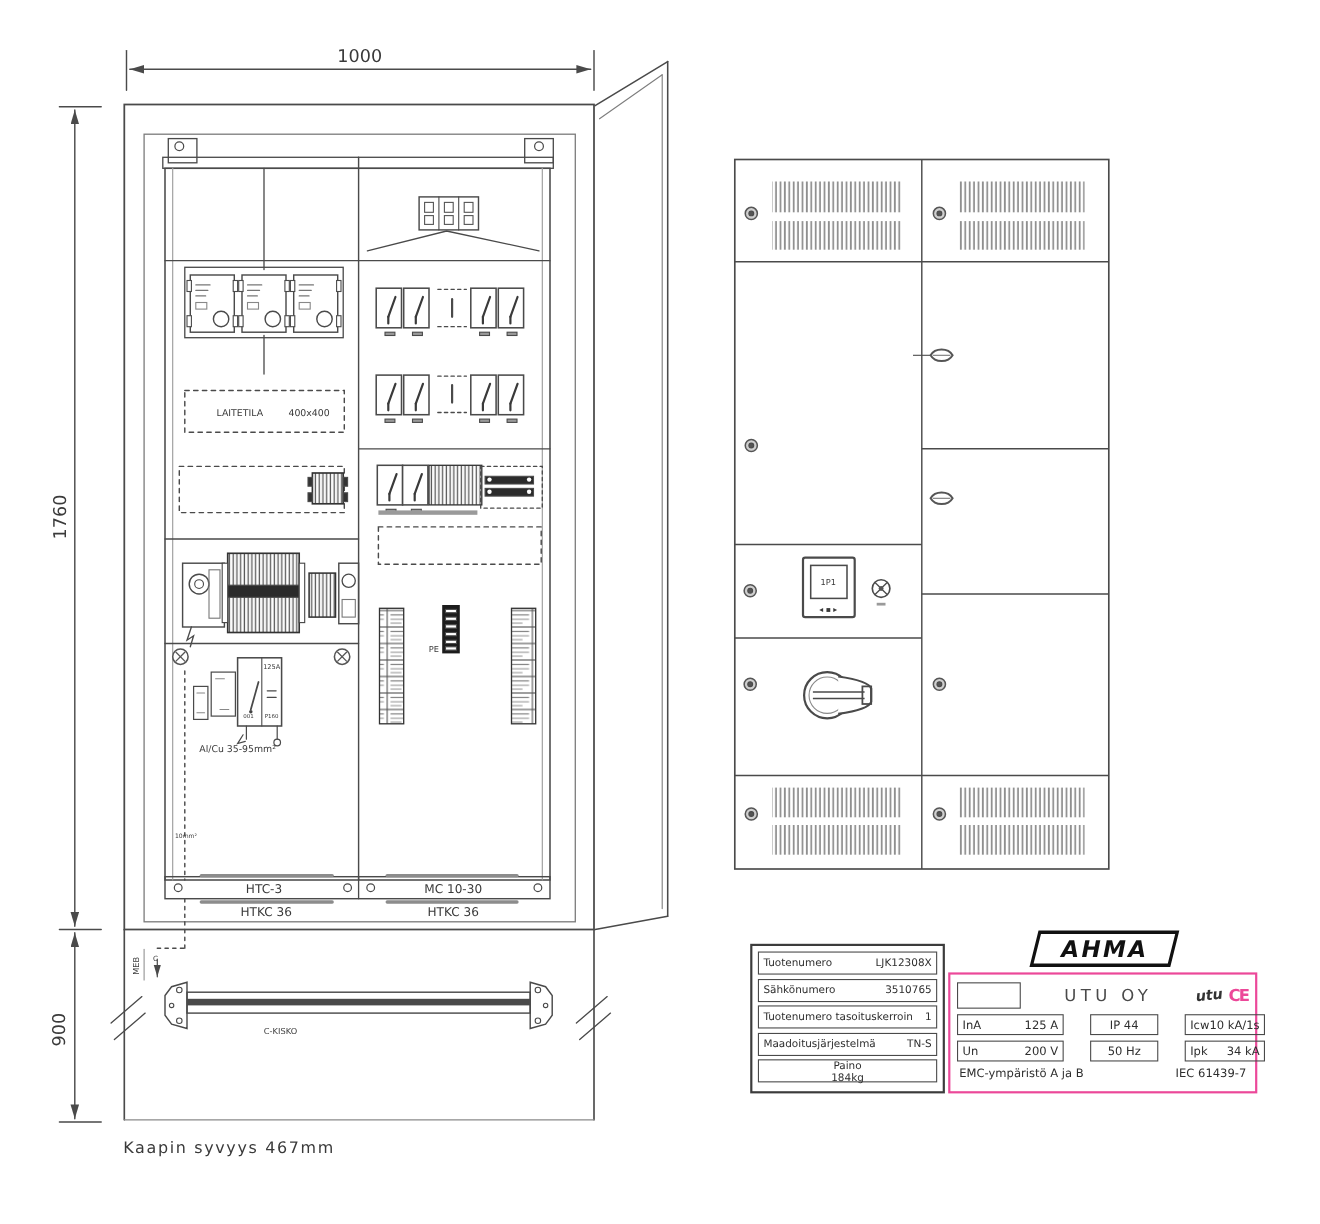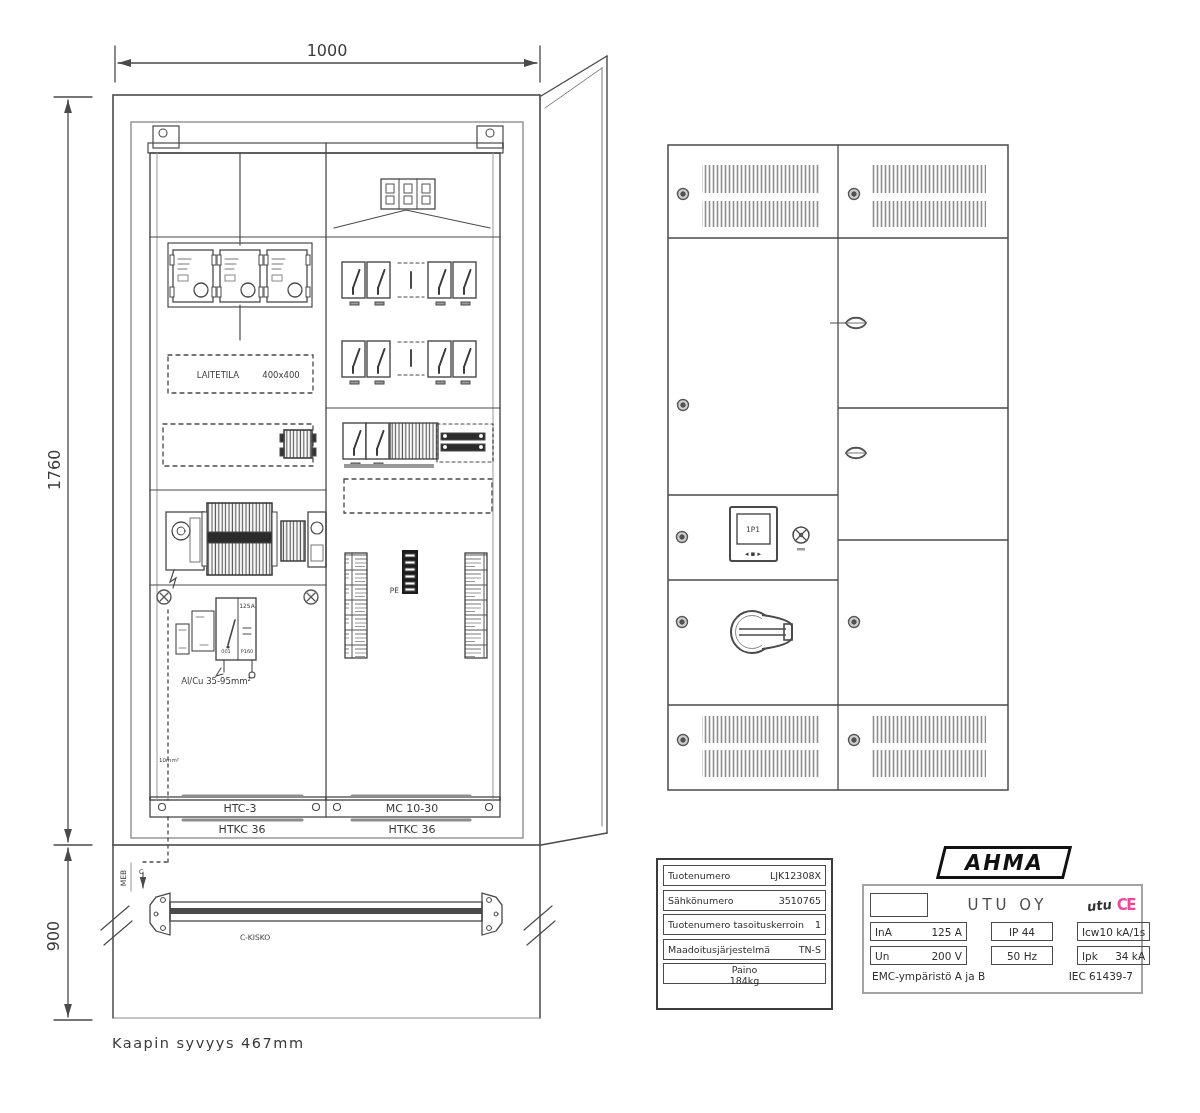--- a/index.html
+++ b/index.html
@@ -2,34 +2,34 @@
 <html><head>
 <meta charset="utf-8">
 <style>
   html,body{margin:0;padding:0;background:#fff;}
   #canvas{position:relative;width:1200px;height:1113px;background:#ffffff;
           font-family:"DejaVu Sans",sans-serif;color:#2e2e2e;overflow:hidden;}
   svg text{font-family:"DejaVu Sans",sans-serif;fill:#3a3a3a;}
   .abs{position:absolute;}
 
   
-  .ptable{left:656px;top:858px;width:177px;height:152px;border:2px solid #3c3c3c;
+  .ptable{left:682px;top:858px;width:177px;height:136px;border:2px solid #3c3c3c;
           background:#fff;padding:5px 5px;box-sizing:border-box;}
   .ptable .row{height:21px;border:1.5px solid #4a4a4a;margin-bottom:3.5px;
           display:flex;align-items:center;justify-content:space-between;
           font-size:9.5px;padding:0 4px;box-sizing:border-box;white-space:nowrap;}
   .ptable .row:last-child{margin-bottom:0;flex-direction:column;}
 
   
   .brandbox{left:940px;top:846px;width:128px;height:33px;border:3px solid #111;
           transform:skewX(-14deg);display:flex;align-items:center;justify-content:center;
           background:#fff;box-sizing:border-box;}
   .brandbox span{transform:skewX(14deg);font-weight:bold;font-style:italic;
           font-size:21px;letter-spacing:2px;color:#111;}
-  .nplate{left:862px;top:884px;width:281px;height:110px;border:2px solid #a3a3a3;
+  .nplate{left:862px;top:884px;width:281px;height:110px;border:2px solid #ec4899;
           background:#fff;box-sizing:border-box;padding:5px 6px;font-size:10.5px;}
   .nplate .hdr{display:flex;align-items:center;height:28px;}
   .nplate .blankbox{width:56px;height:22px;border:1.5px solid #4a4a4a;flex:none;}
   .nplate .company{flex:1;text-align:center;font-size:15px;letter-spacing:4px;color:#4a4a4a;}
   .nplate .logos{flex:none;display:flex;align-items:center;gap:5px;}
   .nplate .ulogo{font-style:italic;font-weight:bold;font-size:13px;transform:rotate(-6deg);color:#333;}
   .nplate .cemark{font-weight:bold;font-size:15px;letter-spacing:-1.5px;color:#ec4899;}
   .nplate .grid{display:grid;grid-template-columns:97px 62px 1fr;gap:5px 24px;margin-top:3px;}
   .nplate .cell{border:1.5px solid #4a4a4a;height:19px;display:flex;align-items:center;
           justify-content:space-between;padding:0 4px;box-sizing:border-box;white-space:nowrap;}

